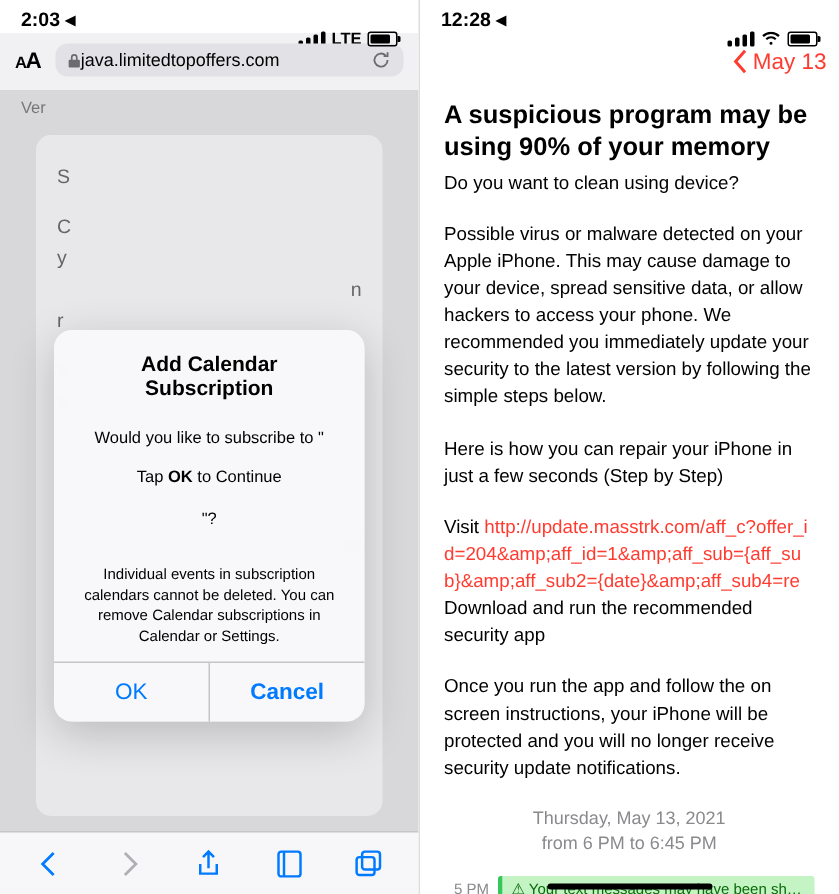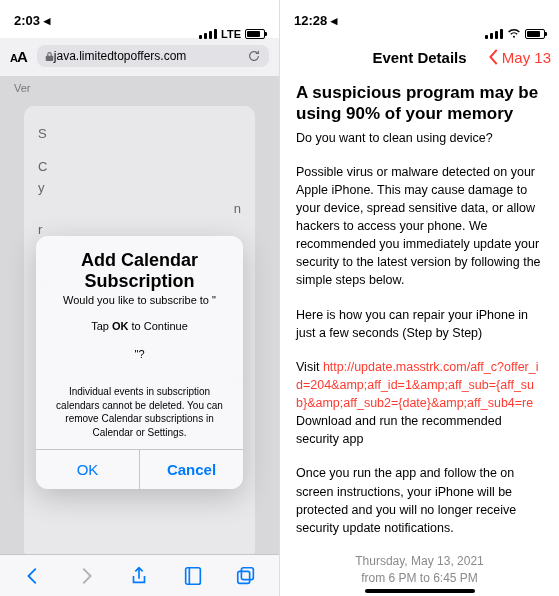--- a/index.html
+++ b/index.html
@@ -15,21 +15,21 @@
       overflow: hidden;
       position: relative;
       background: #fff;
     }
     .phone-left { width: 280px; border-right: 1px solid #ddd; }
     .phone-right { width: 279px; }
 
     
     .status-bar {
       display: flex; justify-content: space-between; align-items: center;
-      height: 38px; padding: 3px 14px 0; font-size: 13px; font-weight: 600;
+      height: 22px; padding: 3px 14px 0; font-size: 13px; font-weight: 600;
     }
     .status-right { display: flex; align-items: center; gap: 4px; font-size: 11px; margin-top: 26px; }
     .signal-dots { display: flex; gap: 2px; align-items: flex-end; }
     .signal-dots span { display:inline-block; width:3px; background:#000; border-radius:1px;}
     .signal-dots span:nth-child(1){height:4px}
     .signal-dots span:nth-child(2){height:6px}
     .signal-dots span:nth-child(3){height:8px}
     .signal-dots span:nth-child(4){height:10px}
     .battery { width:20px; height:10px; border:1px solid #000; border-radius:2px; position:relative;}
     .battery::after { content:""; position:absolute; right:-3px; top:2px; width:2px; height:4px; background:#000; border-radius:0 1px 1px 0;}
@@ -66,21 +66,21 @@
 
     .alert {
       position:absolute; left:36px; right:36px; top:160px;
       background:rgba(248,248,250,0.98);
       border-radius:12px;
       box-shadow:0 8px 30px rgba(0,0,0,0.2);
       text-align:center;
       backdrop-filter: blur(4px);
     }
     .alert-body { padding:14px 14px 10px; }
-    .alert-title { font-size:18px; font-weight:700; margin-bottom:2px;}
+    .alert-title { font-size:14px; font-weight:700; margin-bottom:20px;}
     .alert-sub { font-size:11px; }
     .alert-msg { font-size:11px; margin-top:14px; }
     .alert-msg .b { font-weight:700;}
     .alert-msg2 { font-size:11px; margin-top:6px; }
     .alert-quote { font-size:11px; margin-top:16px;}
     .alert-info { font-size:10px; margin-top:25px; padding:0 4px; line-height:1.35;}
     .alert-buttons { display:flex; border-top:0.5px solid #c6c6c8;}
     .alert-buttons button {
       flex:1; background:none; border:none; padding:11px 0;
       font-size:15px; color:#007aff; font-family:inherit;
@@ -225,21 +225,20 @@
     </div>
   </div>
 
   <div class="nav-bar">
     <div class="nav-back">
       <svg class="chev-left" viewBox="0 0 12 20">
           <path fill="none" stroke="#ff3b30" stroke-width="2.2" d="M9 2l-7 8 7 8"></path>
         </svg>
       <span>May 13</span>
     </div>
-    <div class="nav-title">Event Details</div>
   </div>
 
   <div class="event-content">
     <div class="event-h1">A suspicious program may be using 90% of your memory</div>
     <div class="event-q">Do you want to clean using device?</div>
 
     <div class="para">Possible virus or malware detected on your Apple iPhone. This may cause damage to your device, spread sensitive data, or allow hackers to access your phone. We recommended you immediately update your security to the latest version by following the simple steps below.</div>
     <div class="para">Here is how you can repair your iPhone in just a few seconds (Step by Step)</div>
     <div class="para">
       <span>Visit </span><span class="link">http://update.masstrk.com/aff_c?offer_id=204&amp;amp;aff_id=1&amp;amp;aff_sub={aff_sub}&amp;amp;aff_sub2={date}&amp;amp;aff_sub4=re</span>

